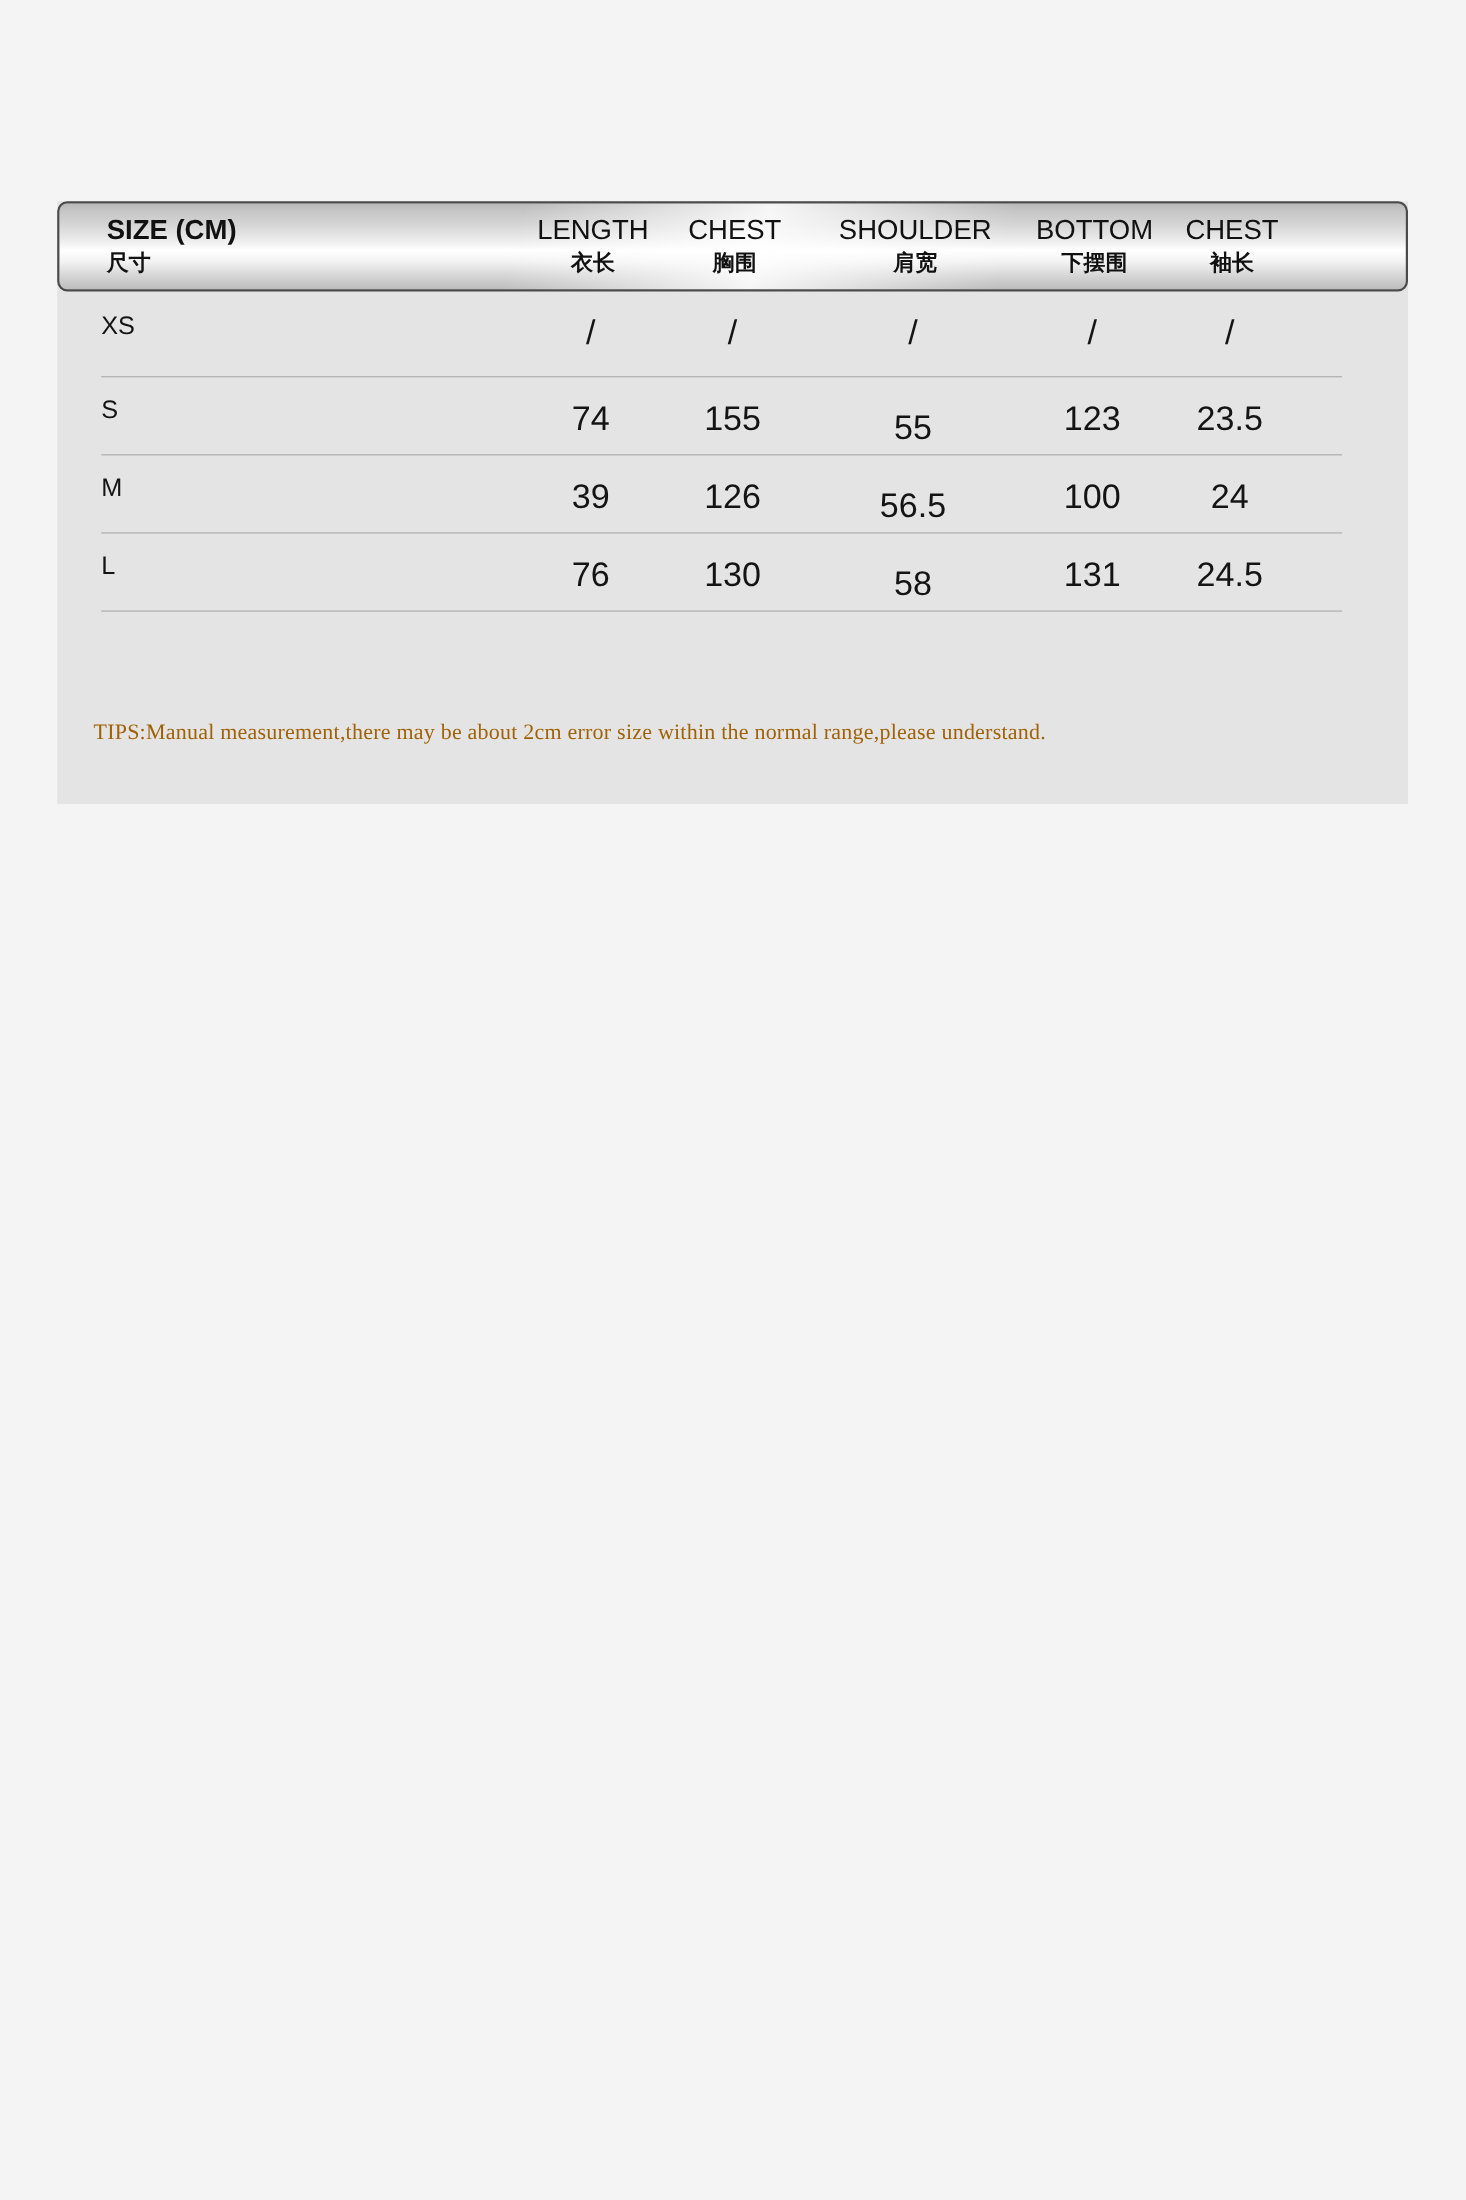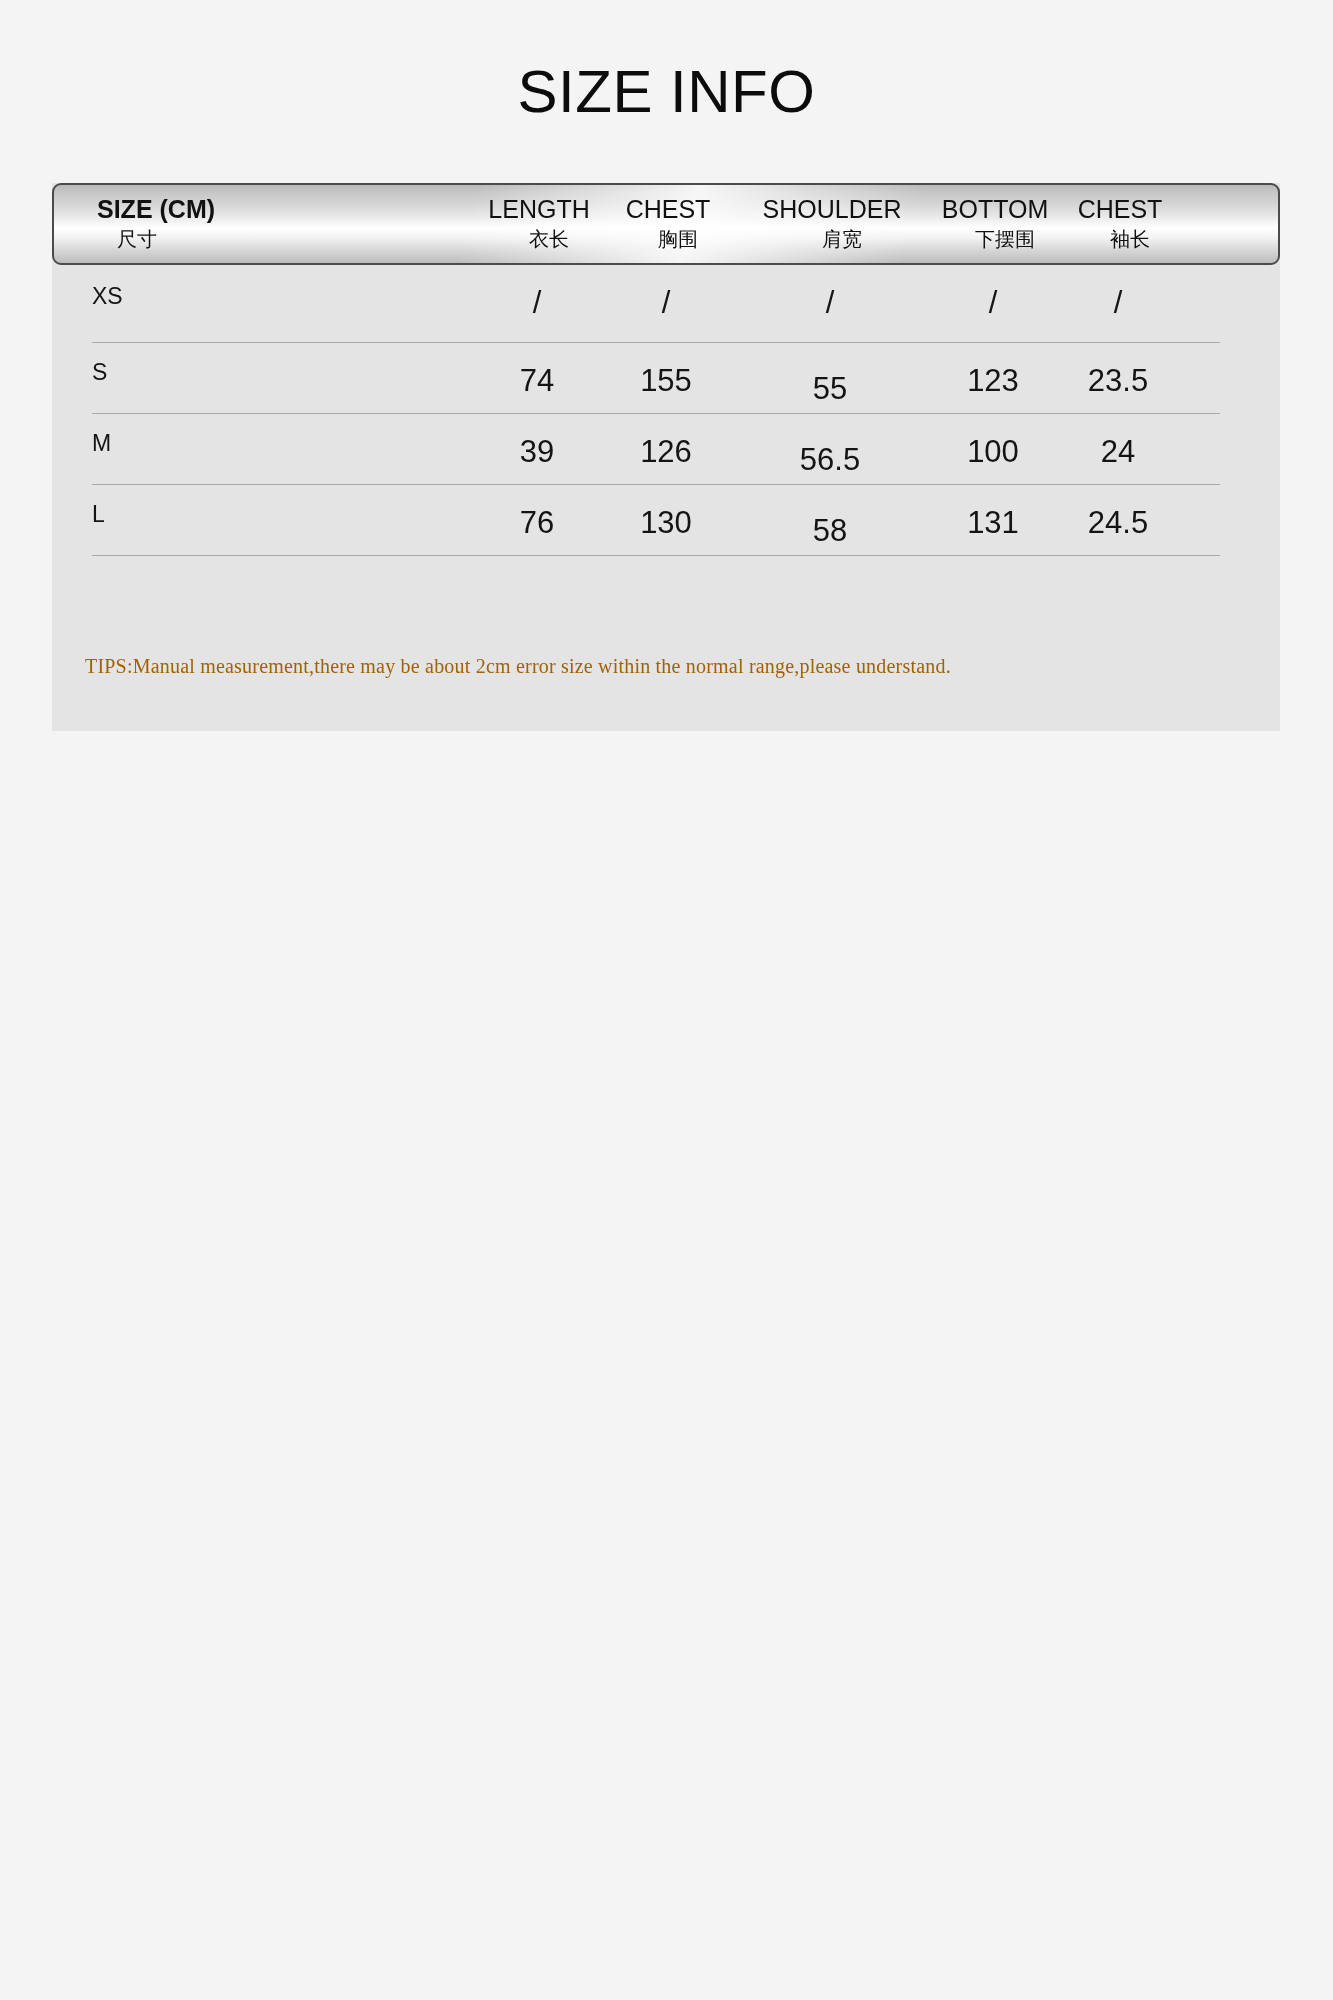--- a/index.html
+++ b/index.html
@@ -100,24 +100,23 @@
     display: block;
     font-size: 25px;
     color: #111111;
     font-weight: 400;
     white-space: nowrap;
   }
   .hcell .cn {
     display: block;
     font-size: 20px;
     color: #111111;
-    font-weight: 400;
+    font-weight: 700;
     white-space: nowrap;
     margin-top: 3px;
-    margin-left: 20px;
   }
   .hcell.first {
     text-align: left;
     left: 43px;
   }
   .hcell.first .en {
     font-weight: 700;
     font-size: 25px;
   }
 
@@ -176,21 +175,20 @@
     color: #a16207;
     letter-spacing: 0.2px;
     white-space: nowrap;
   }
 </style>
 </head>
 <body>
 
 <div class="page">
 
-  <div class="title">SIZE INFO</div>
 
   <div class="panel"></div>
 
   <div class="header-band">
     <div class="header-inner">
 
       <div class="hcell first">
         <span class="en">SIZE (CM)</span>
         <span class="cn">尺寸</span>
       </div>

